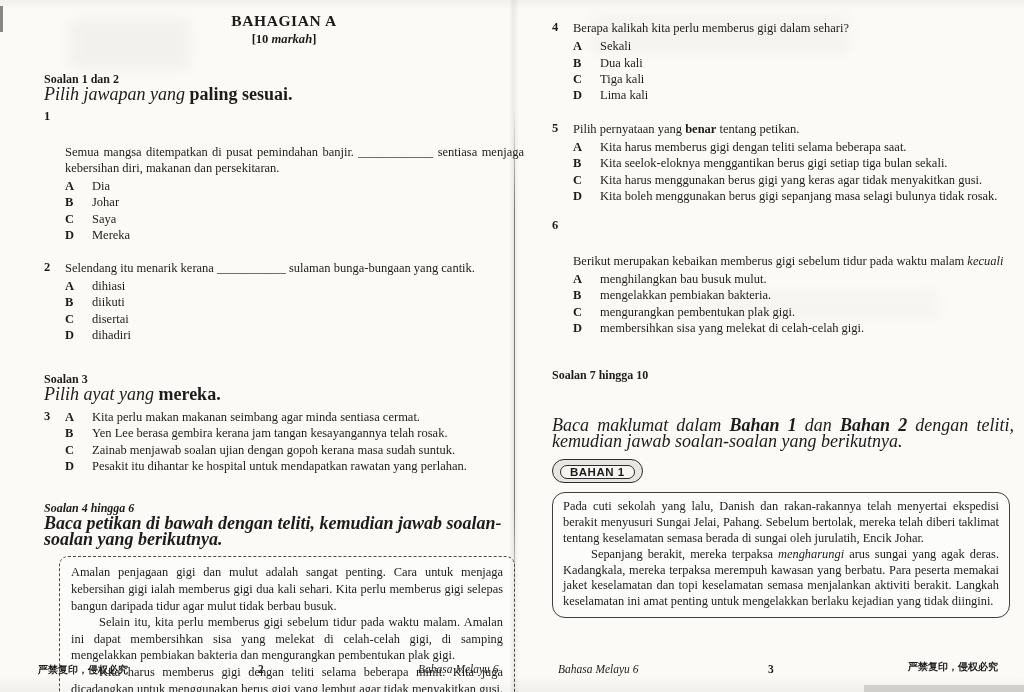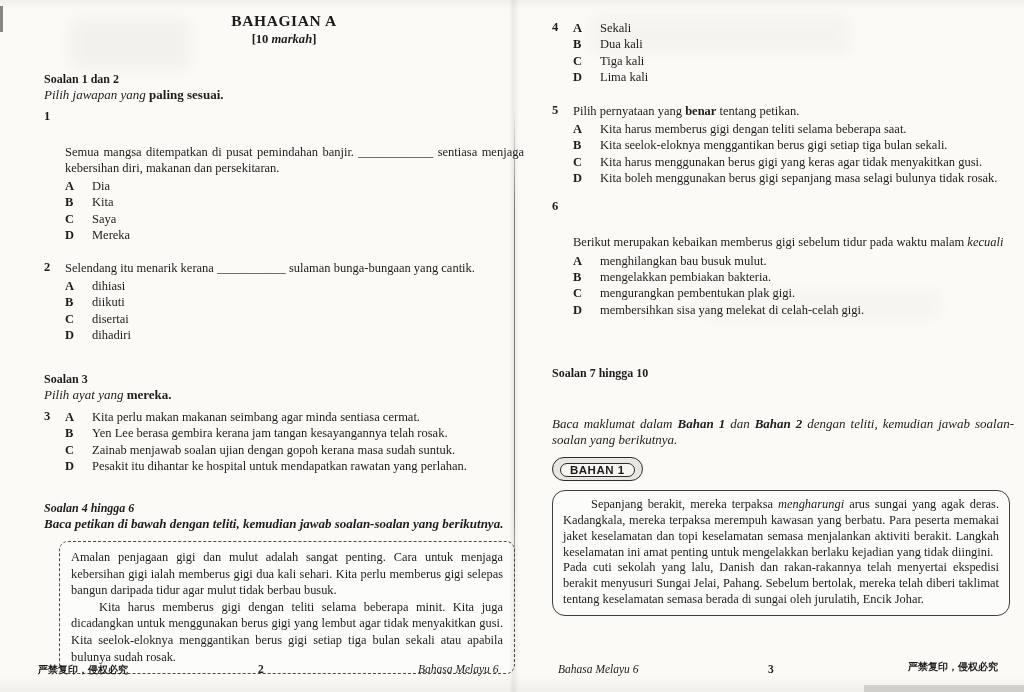--- a/index.html
+++ b/index.html
@@ -7,21 +7,21 @@
     position:relative;width:1024px;height:692px;overflow:hidden;
     background:linear-gradient(180deg,#f1f0ed 0px,#fbfaf7 10px,#fbfaf7 676px,#efeeeb 692px);
     font-family:"Liberation Serif", serif;color:#1c1c1c;
   }
   .page{position:absolute;}
   #left-page{left:44px;top:12px;width:480px;}
   #right-page{left:552px;top:20px;width:462px;}
   .title{font-size:15.5px;font-weight:bold;letter-spacing:.6px;text-align:center;}
   .marks{font-size:12.6px;text-align:center;margin-top:2px;font-weight:bold;}
   .shead{font-weight:bold;font-size:12px;}
-  .instr{font-size:13px;line-height:15.5px;}
+  .instr{font-size:18px;line-height:15.5px;}
   .instr .bi{font-weight:bold;font-style:italic;}
   .q{display:flex;font-size:12.5px;}
   .qnum{font-weight:bold;width:21px;flex:none;}
   .qbody{flex:1;}
   .stem{line-height:16.2px;margin-bottom:2px;}
   .just{text-align:justify;margin-top:35px;}
   .opt{display:flex;line-height:16.4px;}
   .letter{font-weight:bold;width:27px;flex:none;}
   .otext{flex:1;}
   .passage-box{
@@ -86,21 +86,21 @@
     <div class="q mt-q">
       <div class="qnum">1</div>
       <div class="qbody">
         <div class="stem just">Semua mangsa ditempatkan di pusat pemindahan banjir. ____________ sentiasa menjaga kebersihan diri, makanan dan persekitaran.</div>
         <div class="opt">
             <span class="letter">A</span>
             <span class="otext">Dia</span>
           </div>
         <div class="opt">
             <span class="letter">B</span>
-            <span class="otext">Kita</span>
+            <span class="otext">Johar</span>
           </div>
         <div class="opt">
             <span class="letter">C</span>
             <span class="otext">Saya</span>
           </div>
         <div class="opt">
             <span class="letter">D</span>
             <span class="otext">Mereka</span>
           </div>
       </div>
@@ -152,28 +152,30 @@
             <span class="otext">Pesakit itu dihantar ke hospital untuk mendapatkan rawatan yang perlahan.</span>
           </div>
       </div>
     </div>
 
     <div class="shead" style="margin-top:27px;font-style:italic;">Soalan 4 hingga 6</div>
     <div class="instr"><i class="bi">Baca petikan di bawah dengan teliti, kemudian jawab soalan-soalan yang berikutnya.</i></div>
 
     <div class="passage-box">
       <p class="just">Amalan penjagaan gigi dan mulut adalah sangat penting. Cara untuk menjaga kebersihan gigi ialah memberus gigi dua kali sehari. Kita perlu memberus gigi selepas bangun daripada tidur agar mulut tidak berbau busuk.</p>
+      <p class="just ind">Selain itu, kita perlu memberus gigi sebelum tidur pada waktu malam. Amalan ini dapat membersihkan sisa yang melekat di celah-celah gigi, di samping mengelakkan pembiakan bakteria dan mengurangkan pembentukan plak gigi.</p>
       <p class="just ind">Kita harus memberus gigi dengan teliti selama beberapa minit. Kita juga dicadangkan untuk menggunakan berus gigi yang lembut agar tidak menyakitkan gusi. Kita seelok-eloknya menggantikan berus gigi setiap tiga bulan sekali atau apabila bulunya sudah rosak.</p>
     </div>
   </div>
 
   <div class="page" id="right-page">
     <div class="q">
       <div class="qnum">4</div>
       <div class="qbody">
+        <div class="stem">Berapa kalikah kita perlu memberus gigi dalam sehari?</div>
         <div class="opt">
             <span class="letter">A</span>
             <span class="otext">Sekali</span>
           </div>
         <div class="opt">
             <span class="letter">B</span>
             <span class="otext">Dua kali</span>
           </div>
         <div class="opt">
             <span class="letter">C</span>
@@ -225,28 +227,28 @@
             <span class="letter">C</span>
             <span class="otext">mengurangkan pembentukan plak gigi.</span>
           </div>
         <div class="opt">
             <span class="letter">D</span>
             <span class="otext">membersihkan sisa yang melekat di celah-celah gigi.</span>
           </div>
       </div>
     </div>
 
-    <div class="shead" style="margin-top:48px;">Soalan 7 hingga 10</div>
+    <div class="shead" style="margin-top:32px;">Soalan 7 hingga 10</div>
     <div class="instr just"><i>Baca maklumat dalam </i><i class="bi">Bahan 1</i><i> dan </i><i class="bi">Bahan 2</i><i> dengan teliti, kemudian jawab soalan-soalan yang berikutnya.</i></div>
 
     <div class="badge-outer"><span class="badge-inner">BAHAN 1</span></div>
 
     <div class="bahan-box">
+      <p class="just">Pada cuti sekolah yang lalu, Danish dan rakan-rakannya telah menyertai ekspedisi berakit menyusuri Sungai Jelai, Pahang. Sebelum bertolak, mereka telah diberi taklimat tentang keselamatan semasa berada di sungai oleh jurulatih, Encik Johar.</p>
       <p class="just ind"><span>Sepanjang berakit, mereka terpaksa </span><i>mengharungi</i><span> arus sungai yang agak deras. Kadangkala, mereka terpaksa merempuh kawasan yang berbatu. Para peserta memakai jaket keselamatan dan topi keselamatan semasa menjalankan aktiviti berakit. Langkah keselamatan ini amat penting untuk mengelakkan berlaku kejadian yang tidak diingini.</span></p>
-      <p class="just">Pada cuti sekolah yang lalu, Danish dan rakan-rakannya telah menyertai ekspedisi berakit menyusuri Sungai Jelai, Pahang. Sebelum bertolak, mereka telah diberi taklimat tentang keselamatan semasa berada di sungai oleh jurulatih, Encik Johar.</p>
     </div>
   </div>
 
   <div class="footer cjk" style="left:38px;top:663px;">严禁复印，侵权必究</div>
   <div class="footer pg" style="left:258px;top:663px;">2</div>
   <div class="footer book" style="left:418px;top:663px;">Bahasa Melayu 6</div>
 
   <div class="footer book" style="left:558px;top:663px;">Bahasa Melayu 6</div>
   <div class="footer pg" style="left:768px;top:663px;">3</div>
   <div class="footer cjk" style="left:908px;top:660px;">严禁复印，侵权必究</div>

